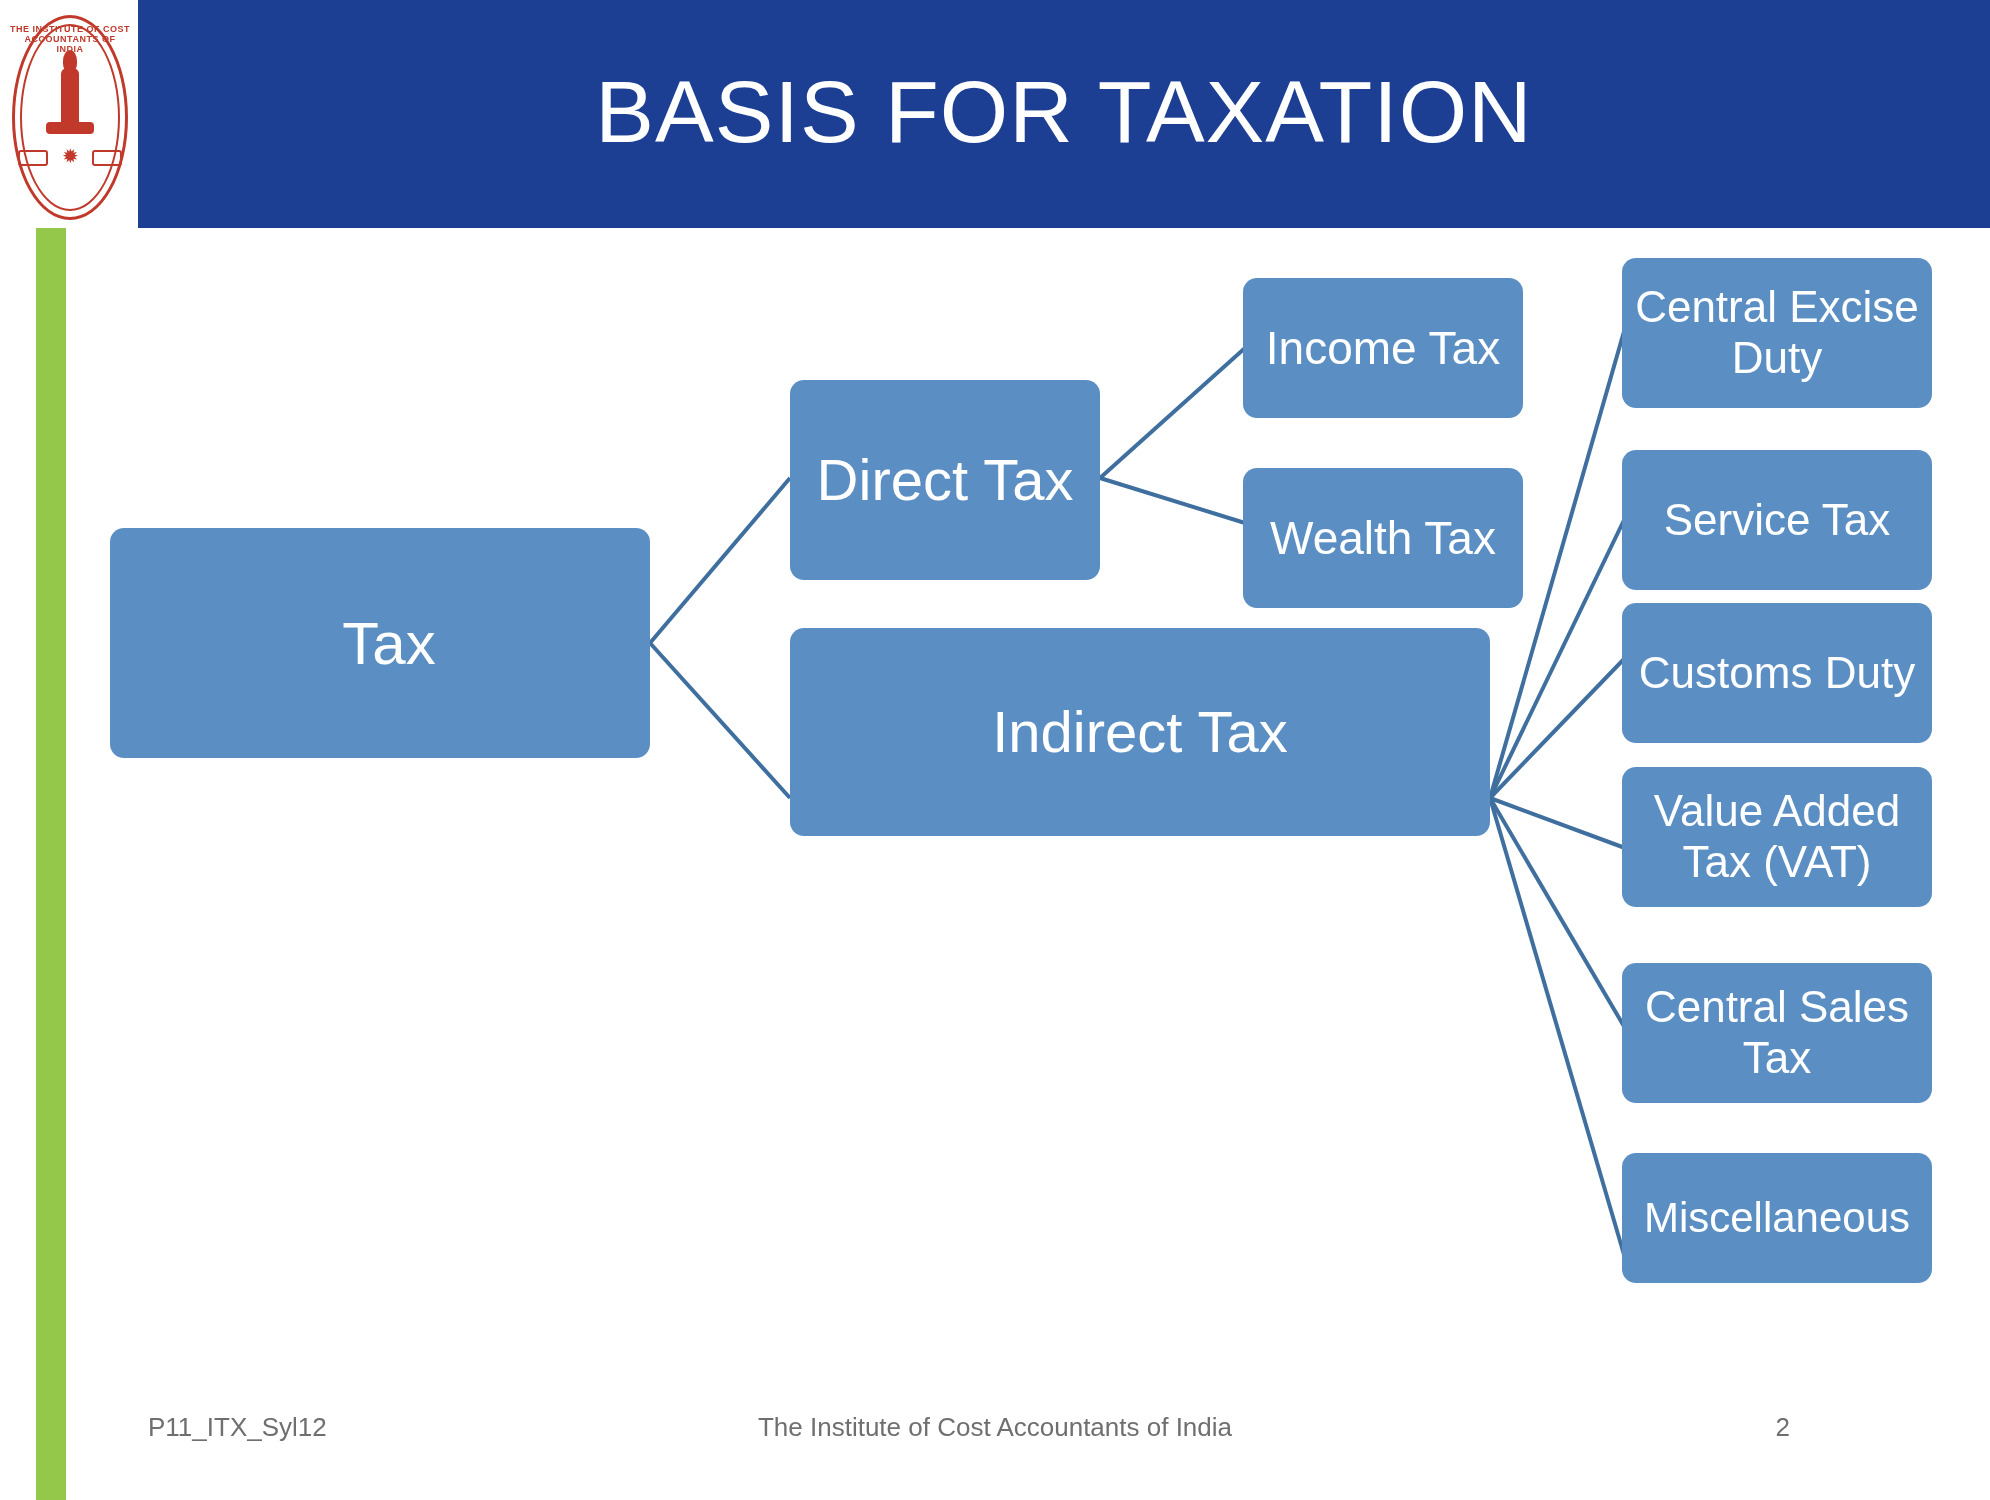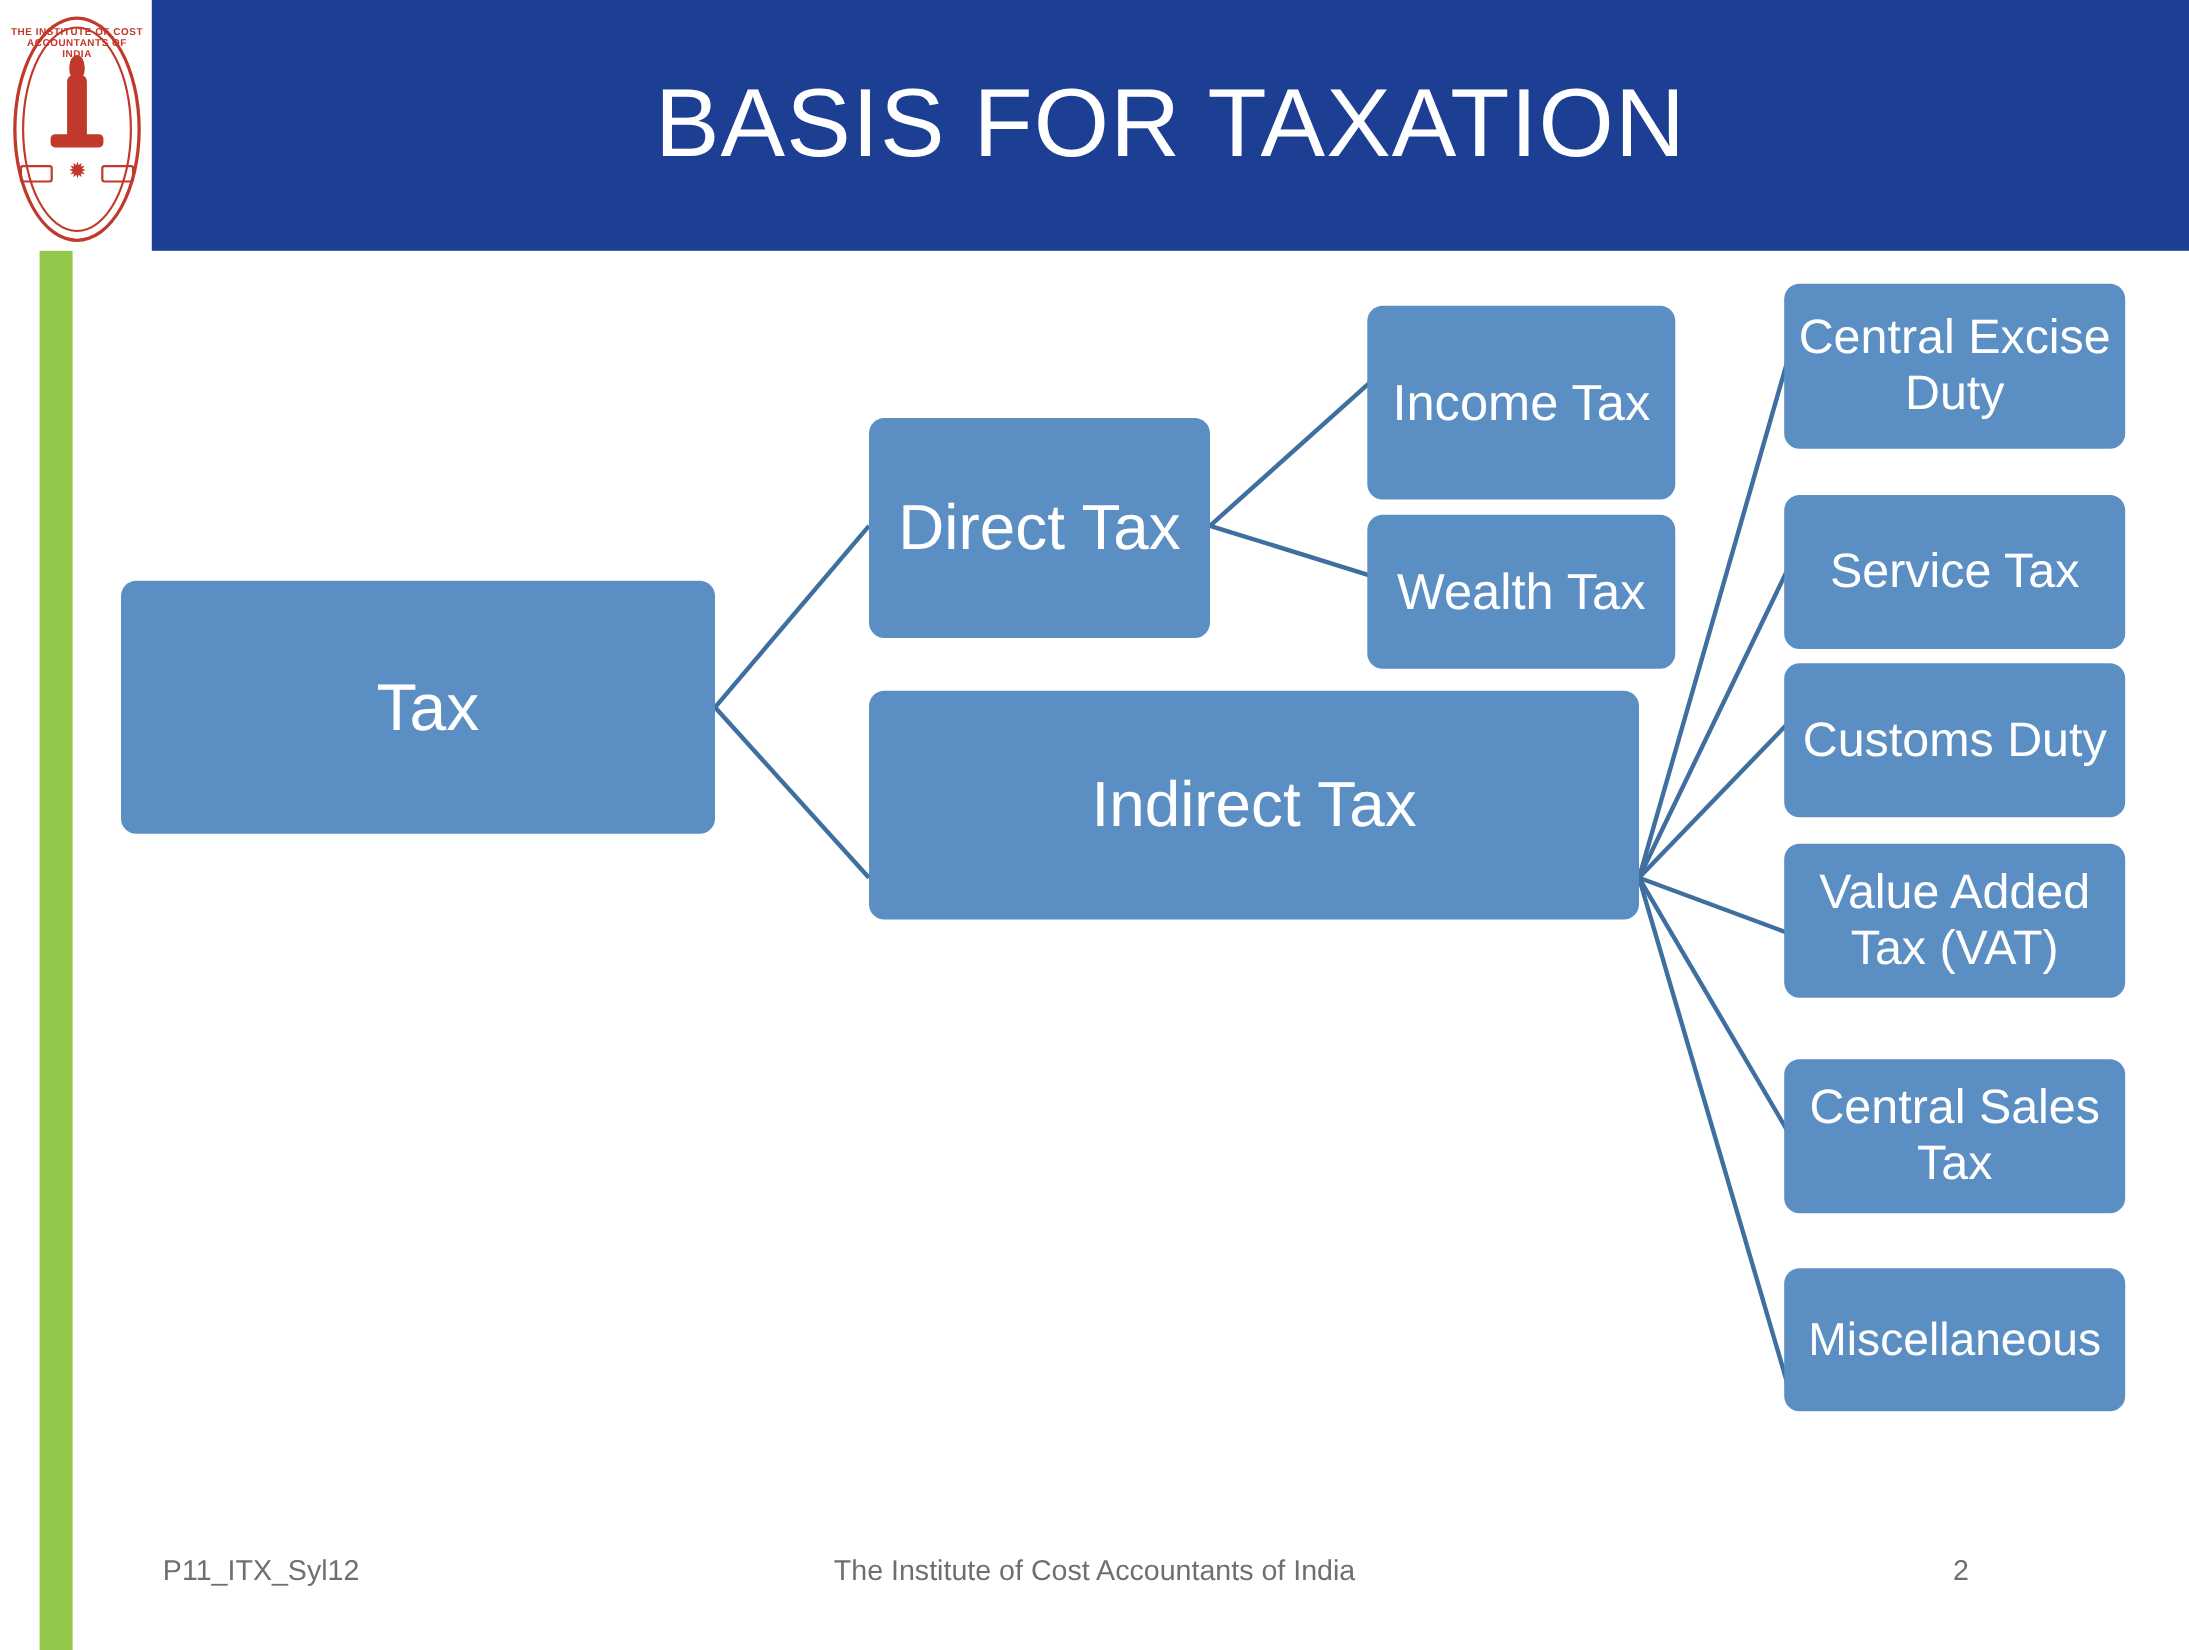--- a/index.html
+++ b/index.html
@@ -254,21 +254,21 @@
     </div>
 
     <div class="node" style="left:790px; top:152px; width:310px; height:200px; font-size:58px;">
       <span>Direct Tax</span>
     </div>
 
     <div class="node" style="left:790px; top:400px; width:700px; height:208px; font-size:58px;text-align:center;">
       <span>Indirect Tax</span>
     </div>
 
-    <div class="node" style="left:1243px; top:50px; width:280px; height:176px; font-size:46px;">
+    <div class="node" style="left:1243px; top:50px; width:280px; height:140px; font-size:46px;">
       <span>Income Tax</span>
     </div>
     <div class="node" style="left:1243px; top:240px; width:280px; height:140px; font-size:46px;">
       <span>Wealth Tax</span>
     </div>
 
     <div class="node" style="left:1622px; top:30px; width:310px; height:150px; font-size:44px;">
       <span>Central Excise Duty</span>
     </div>
     <div class="node" style="left:1622px; top:222px; width:310px; height:140px; font-size:44px;">

